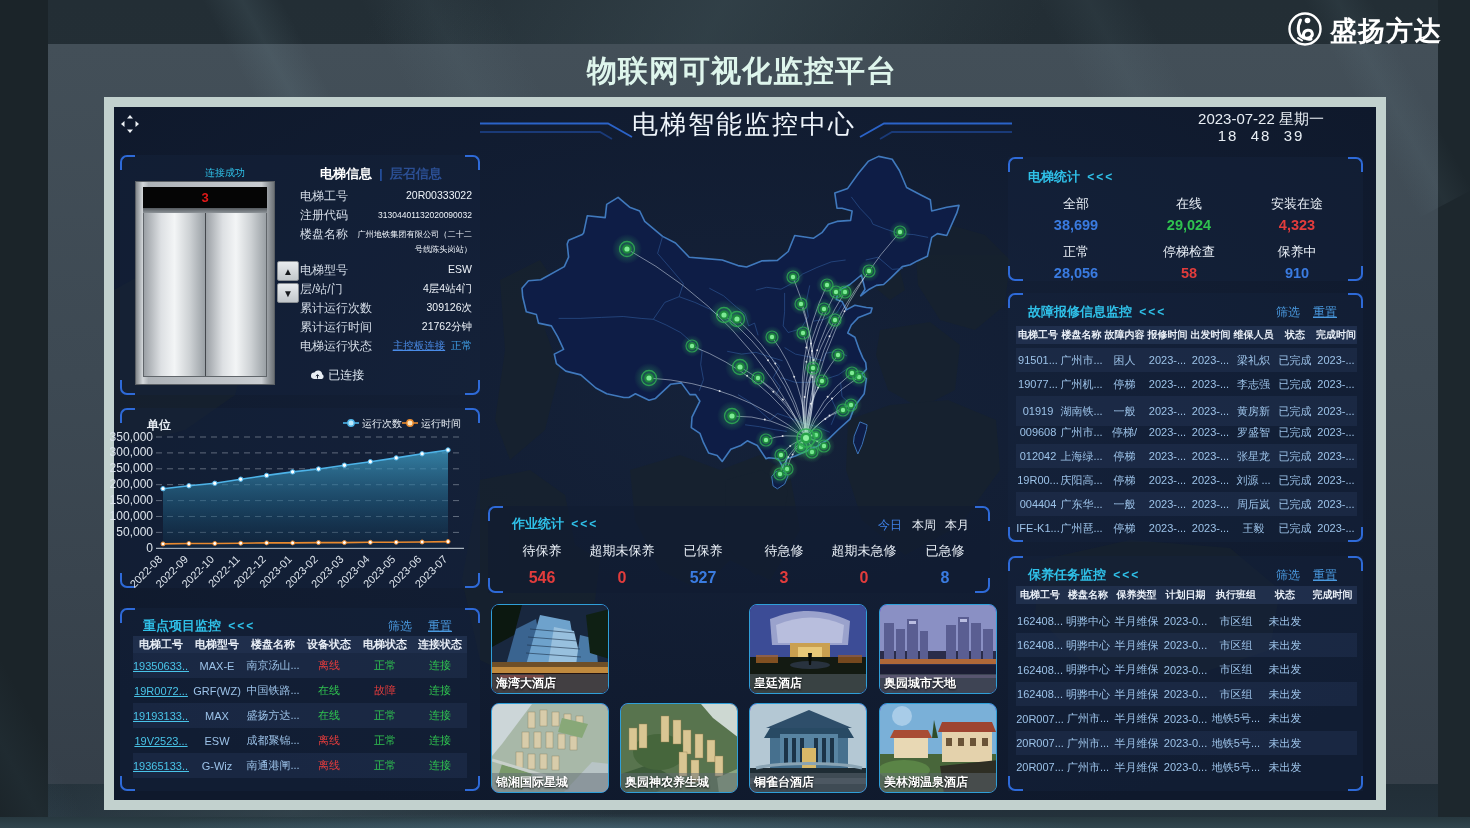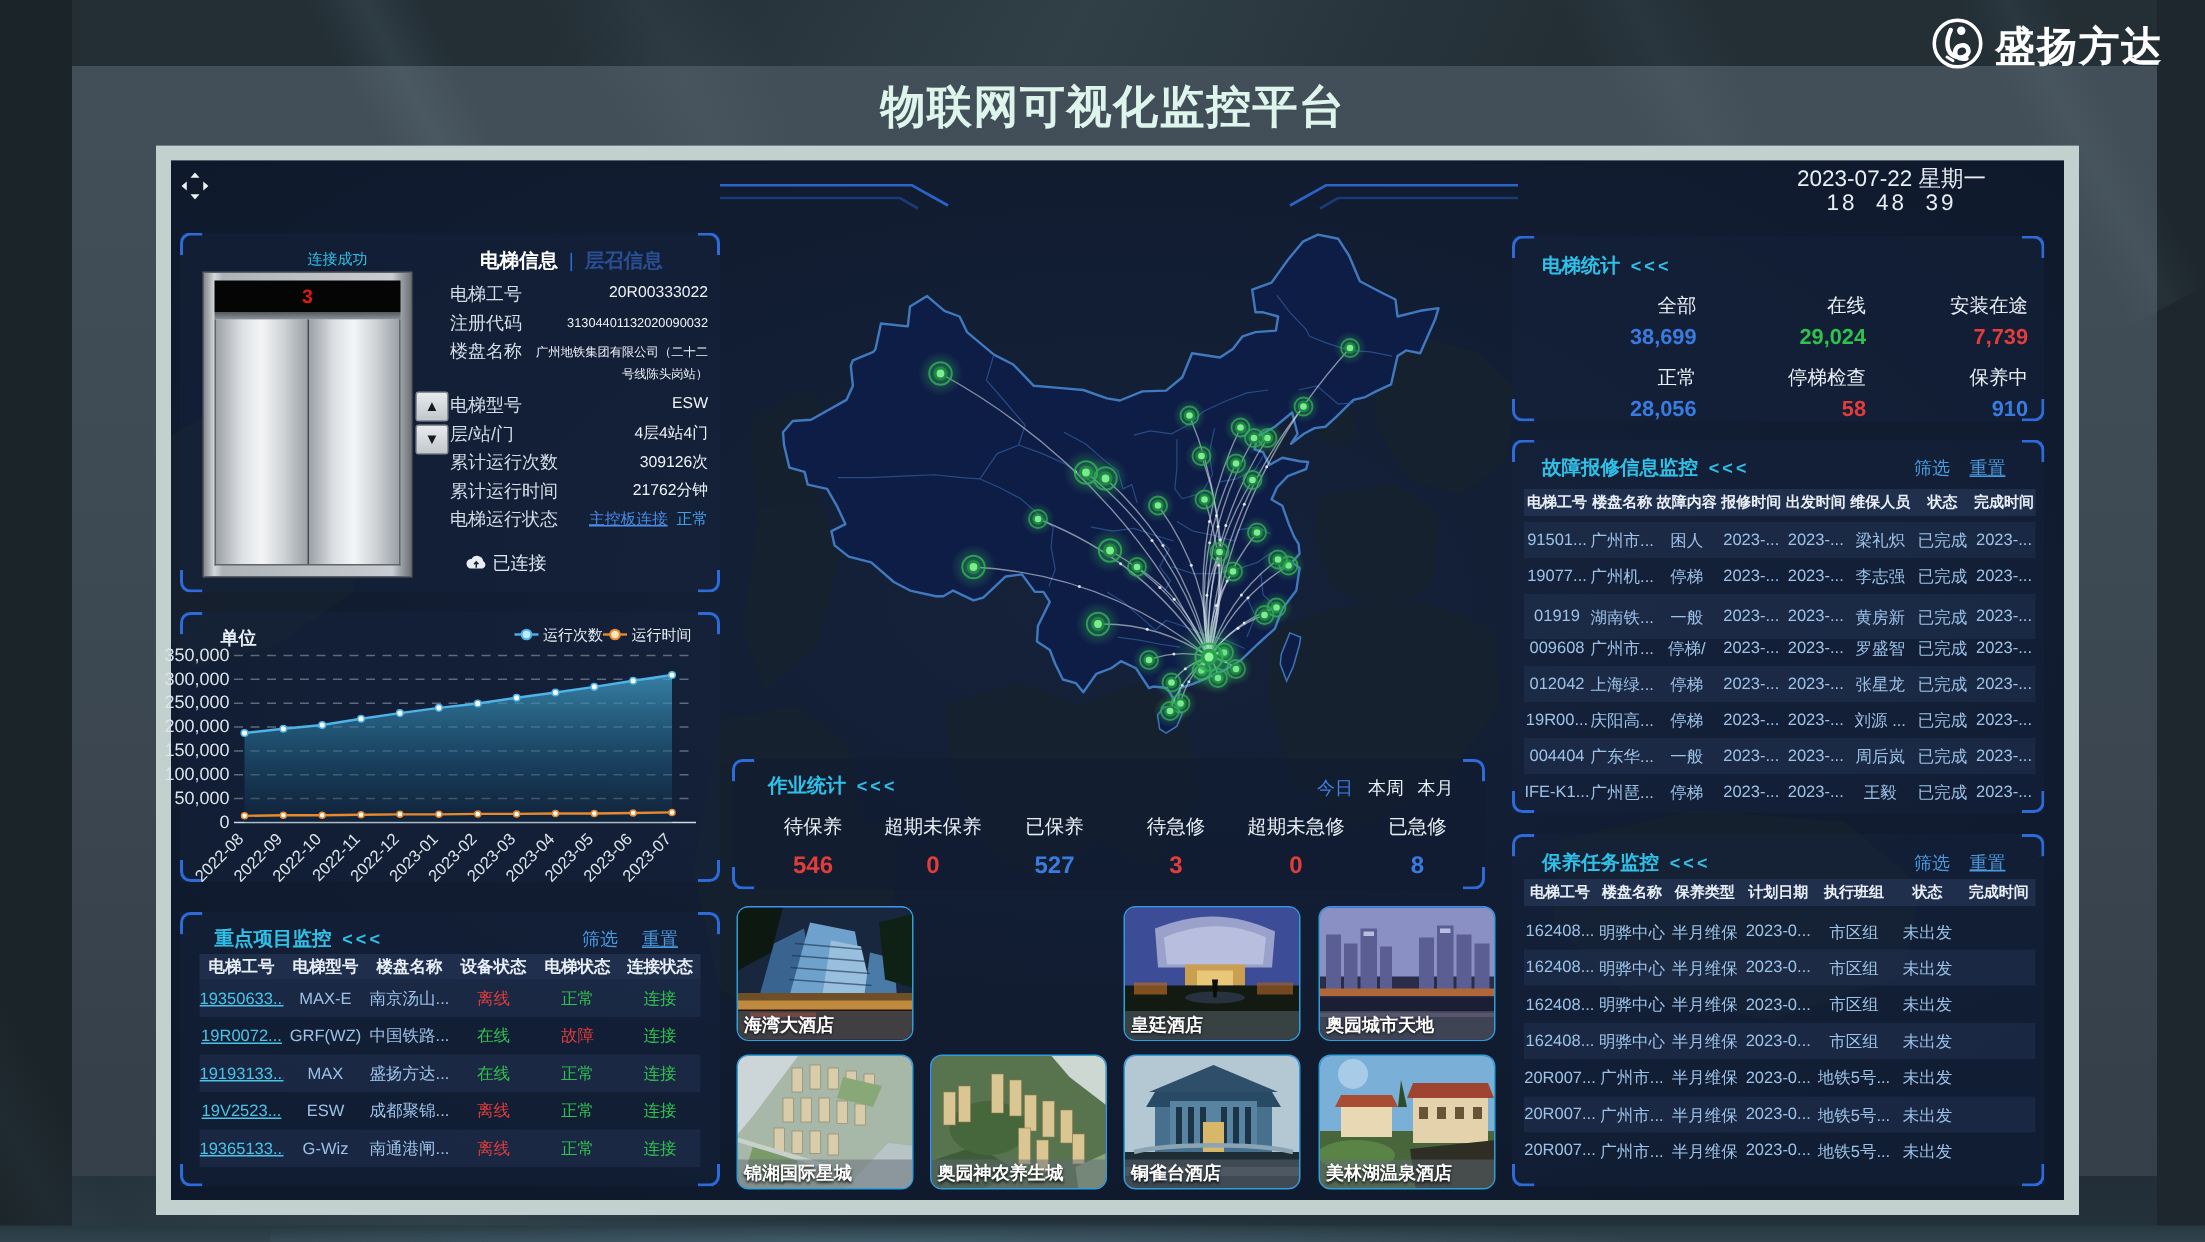--- a/index.html
+++ b/index.html
@@ -55,21 +55,21 @@
 .trow.alt{background:rgba(38,55,88,.42)}
 .tc{text-align:center;overflow:hidden;white-space:nowrap}
 .red{color:#e23c3c}.grn{color:#2fc24f}.blu{color:#3a7be0}
 .lnk{color:#49c4e8;text-decoration:underline}
 
 .jcol{position:absolute;width:90px;text-align:center}
 .jcol .l{font-size:13px;color:#e9eff6}
 .jcol .n{font-size:16px;font-weight:bold;margin-top:9px}
 .jtab{position:absolute;top:11px;font-size:12px;color:#e9eff6}
 
-.scol{position:absolute;width:110px;text-align:right}
+.scol{position:absolute;width:110px;text-align:center}
 .scol .l{font-size:13px;color:#e9eff6}
 .scol .n{font-size:14.5px;font-weight:bold;margin-top:4px}
 
 .card{position:absolute;width:118px;height:90px;border:1px solid #2f9fd8;border-radius:8px;overflow:hidden;background:#6d28d9}
 .card .lbl{position:absolute;left:0;right:0;bottom:0;height:19px;background:rgba(95,105,115,.5);color:#fff;font-size:12px;font-weight:bold;line-height:19px;padding-left:4px;text-shadow:0 1px 2px rgba(0,0,0,.9);white-space:nowrap}
 .yl{fill:#dde4ec;font-size:12px;text-anchor:end;font-family:"Liberation Sans",sans-serif}
 .xl{fill:#dde4ec;font-size:11px;text-anchor:end;font-family:"Liberation Sans",sans-serif}
 .ct{fill:#e7edf4;font-size:10px;font-family:"Liberation Sans",sans-serif}
 .cu{fill:#e7edf4;font-size:12px;font-family:"Liberation Sans",sans-serif}
 .fl{fill:none;stroke:rgba(228,238,248,.55);stroke-width:.9}
@@ -365,20 +365,21 @@
         <circle cx="806" cy="438" r="3" fill="#8df2a2"></circle>
       </g>
 </svg>
 
 <svg class="abs" style="left:366px;top:5px" width="532" height="34" viewBox="0 0 532 34">
 <path d="M0 11.5 L128 11.5 L152 25" fill="none" stroke="#2b63c8" stroke-width="1.8"></path>
 <path d="M0 20 L120 20 L132 27" fill="none" stroke="#1a3a78" stroke-width="1.8"></path>
 <path d="M532 11.5 L404 11.5 L380 25" fill="none" stroke="#2b63c8" stroke-width="1.8"></path>
 <path d="M532 20 L412 20 L400 27" fill="none" stroke="#1a3a78" stroke-width="1.8"></path>
 </svg>
+<div class="abs cntit">电梯智能监控中心</div>
 <div class="abs dt1">2023-07-22 星期一</div>
 <div class="abs dt2">18&nbsp;&nbsp;48&nbsp;&nbsp;39</div>
 <svg class="abs" style="left:7px;top:8px" width="18" height="18" viewBox="0 0 18 18" fill="#eef2f6">
 <path d="M9 0 L12 3.5 L6 3.5 Z"></path>
       <path d="M9 18 L12 14.5 L6 14.5 Z"></path>
       <path d="M0 9 L3.5 6 L3.5 12 Z"></path>
       <path d="M18 9 L14.5 6 L14.5 12 Z"></path>
     </svg>
 
 <div class="panel" style="left:6px;top:48px;width:360px;height:240px">
@@ -730,21 +731,21 @@
  <div class="scol" style="left:13px;top:38px">
         <div class="l">全部</div>
         <div class="n blu">38,699</div>
       </div>
       <div class="scol" style="left:126px;top:38px">
         <div class="l">在线</div>
         <div class="n grn">29,024</div>
       </div>
       <div class="scol" style="left:234px;top:38px">
         <div class="l">安装在途</div>
-        <div class="n red">7,739</div>
+        <div class="n red">4,323</div>
       </div>
       <div class="scol" style="left:13px;top:86px">
         <div class="l">正常</div>
         <div class="n blu">28,056</div>
       </div>
       <div class="scol" style="left:126px;top:86px">
         <div class="l">停梯检查</div>
         <div class="n red">58</div>
       </div>
       <div class="scol" style="left:234px;top:86px">

